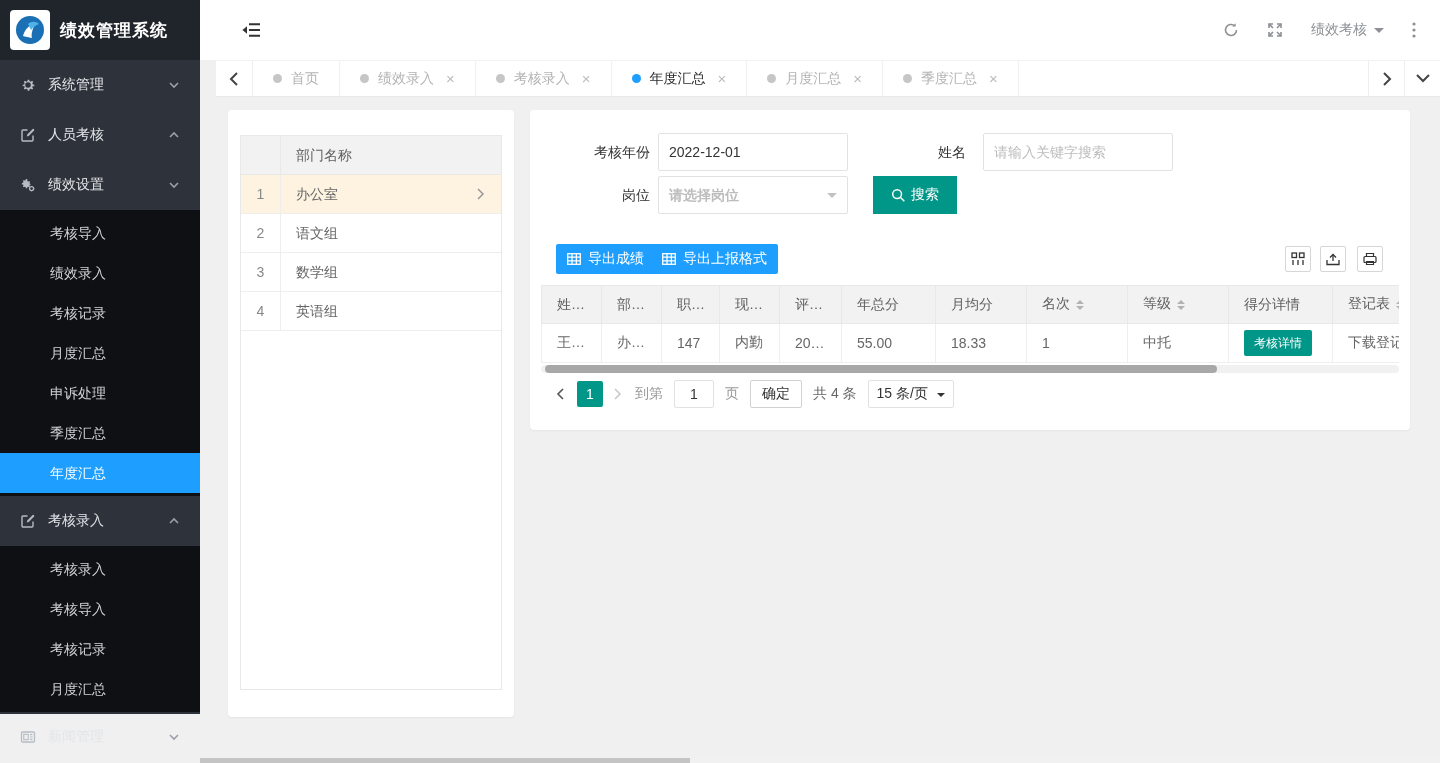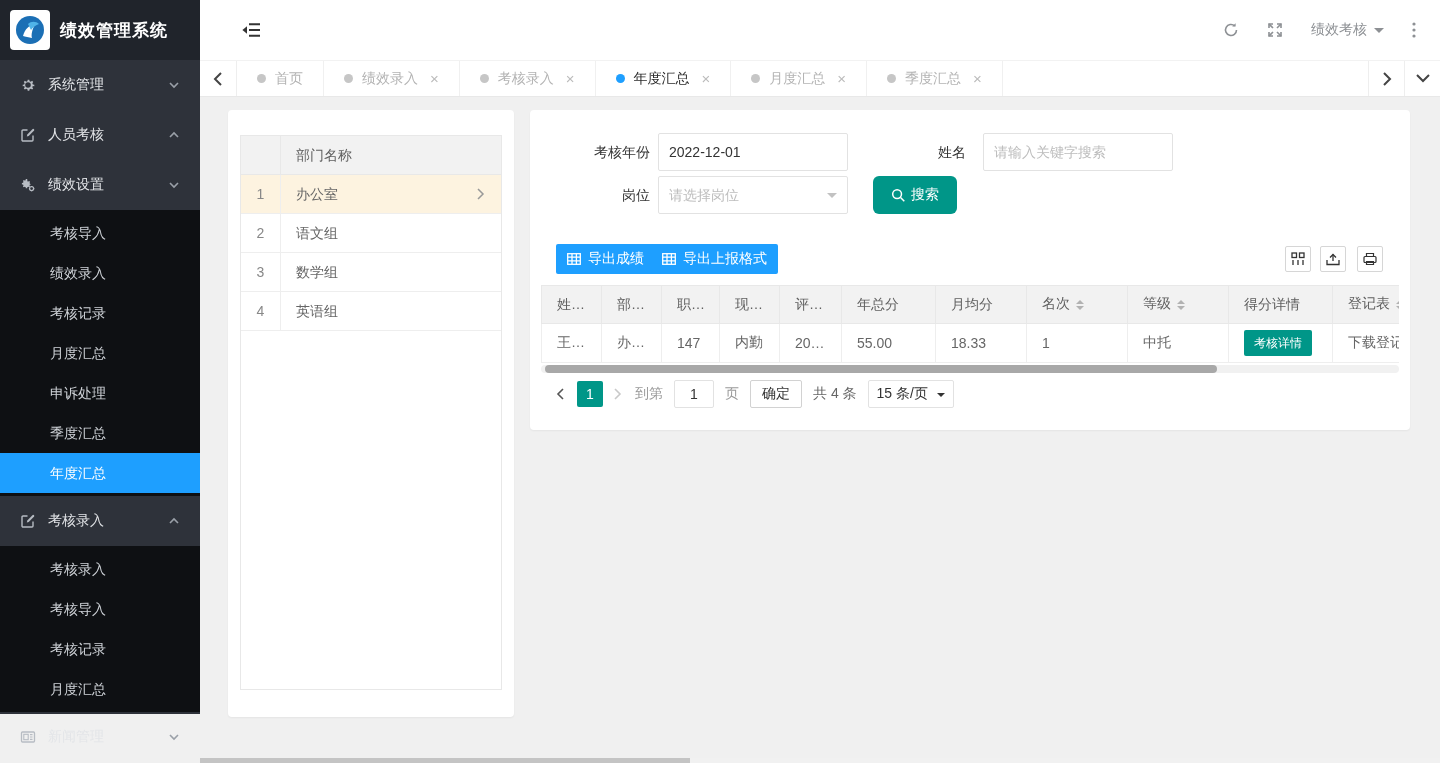--- a/index.html
+++ b/index.html
@@ -22,21 +22,21 @@
 
   
   .topbar { position: absolute; left: 200px; top: 0; right: 0; height: 60px; background: #fff; }
   .hamburger { position: absolute; left: 42px; top: 23px; width: 18px; height: 14px; color: #333; cursor: pointer; }
   .topbar-right { position: absolute; right: 12px; top: 0; height: 60px; display: flex; align-items: center; gap: 28px; color: #8d9094; }
   .tb-icon { width: 16px; height: 16px; cursor: pointer; }
   .user { display: flex; align-items: center; gap: 7px; cursor: pointer; }
   .user .tri { border: 5px solid transparent; border-top-color: #8d9094; margin-top: 5px; }
 
   
-  .tabbar { position: absolute; left: 200px; top: 60px; right: 0; height: 37px; background: #fff; border-top: 1px solid #f2f2f2; border-bottom: 1px solid #e8e8e8; display: flex; }
+  .tabbar { position: absolute; left: 216px; top: 60px; right: 0; height: 37px; background: #fff; border-top: 1px solid #f2f2f2; border-bottom: 1px solid #e8e8e8; display: flex; }
   .tab-nav-btn { width: 37px; height: 100%; display: flex; align-items: center; justify-content: center; color: #444; border-right: 1px solid #eee; cursor: pointer; flex: none; }
   .tabs { display: flex; flex: 1; overflow: hidden; }
   .tab { display: flex; align-items: center; padding: 0 20px; border-right: 1px solid #f0f0f0; color: #b3b3b3; cursor: pointer; gap: 9px; white-space: nowrap; }
   .tab .dot { width: 9px; height: 9px; border-radius: 50%; background: #c6c6c6; flex: none; }
   .tab.active { color: #2a2a2a; }
   .tab.active .dot { background: #1E9FFF; }
   .tab .x { color: #bbb; font-size: 15px; margin-left: 3px; line-height: 1; }
   .trc { width: 36px; border-left: 1px solid #eee; display: flex; align-items: center; justify-content: center; color: #444; cursor: pointer; flex: none; }
 
   
@@ -51,23 +51,23 @@
   .dept-row .idx { width: 40px; text-align: center; line-height: 38px; border-right: 1px solid #eee; color: #888; height: 100%; }
   .dept-row .nm { flex: 1; line-height: 38px; padding-left: 15px; }
   .dept-row .arrow { width: 24px; display: flex; align-items: center; color: #999; }
   .dept-row.selected { background: #fdf3e0; }
 
   .main-card { position: absolute; left: 330px; top: 12px; width: 880px; height: 320px; background: #fff; border-radius: 4px; box-shadow: 0 1px 2px rgba(0,0,0,.05); }
 
   .f-label { position: absolute; height: 38px; line-height: 38px; text-align: right; color: #333; }
   .f-input { position: absolute; height: 38px; width: 190px; border: 1px solid #e2e2e2; border-radius: 2px; padding: 16px 10px; font-size: 14px; color: #333; font-family: inherit; outline: none; }
   .f-input::placeholder { color: #bdbdbd; }
-  .f-select { position: absolute; left: 128px; top: 66px; height: 38px; width: 190px; border: 1px solid #e2e2e2; border-radius: 2px; padding: 0 10px; color: #bdbdbd; line-height: 36px; background: #fff; cursor: pointer; }
+  .f-select { position: absolute; left: 128px; top: 66px; height: 38px; width: 190px; border: 1px solid #e2e2e2; border-radius: 2px; padding: 0 10px; color: #bdbdbd; line-height: 36px; background: #fff; cursor: pointer; font-weight: bold; }
   .f-select .tri { position: absolute; right: 10px; top: 16px; border: 5px solid transparent; border-top-color: #c2c2c2; }
-  .search-btn { position: absolute; left: 343px; top: 66px; width: 84px; height: 38px; background: #009688; color: #fff; border: none; border-radius: 6px; font-size: 14px; display: flex; align-items: center; justify-content: center; gap: 5px; cursor: pointer; font-family: inherit; }
+  .search-btn { position: absolute; left: 343px; top: 66px; width: 84px; height: 38px; background: #009688; color: #fff; border: none; border-radius: 0; font-size: 14px; display: flex; align-items: center; justify-content: center; gap: 5px; cursor: pointer; font-family: inherit; }
 
   .exp-btn { position: absolute; top: 134px; height: 30px; background: #1E9FFF; color: #fff; border: none; border-radius: 2px; font-size: 14px; display: flex; align-items: center; gap: 7px; padding: 0 11px; cursor: pointer; font-family: inherit; }
   .tool-box { position: absolute; top: 136px; width: 26px; height: 26px; border: 1px solid #d6d6d6; border-radius: 2px; display: flex; align-items: center; justify-content: center; color: #333; background: #fff; cursor: pointer; }
 
   .gtable-wrap { position: absolute; left: 11px; top: 175px; width: 858px; height: 78px; overflow: hidden; }
   .gtable { width: 921px; border-collapse: collapse; table-layout: fixed; }
   .gtable th { background: #f2f2f2; font-weight: normal; color: #5f5f5f; text-align: left; padding: 0 0 0 15px; height: 38px; border: 1px solid #e8e8e8; font-size: 14px; white-space: nowrap; overflow: hidden; }
   .gtable td { height: 39px; padding: 0 0 0 15px; color: #666; border: 1px solid #eee; background: #fff; white-space: nowrap; overflow: hidden; }
   .sort { display: inline-block; vertical-align: middle; margin-left: 6px; }
   .sort i { display: block; width: 0; height: 0; border: 4px solid transparent; }

